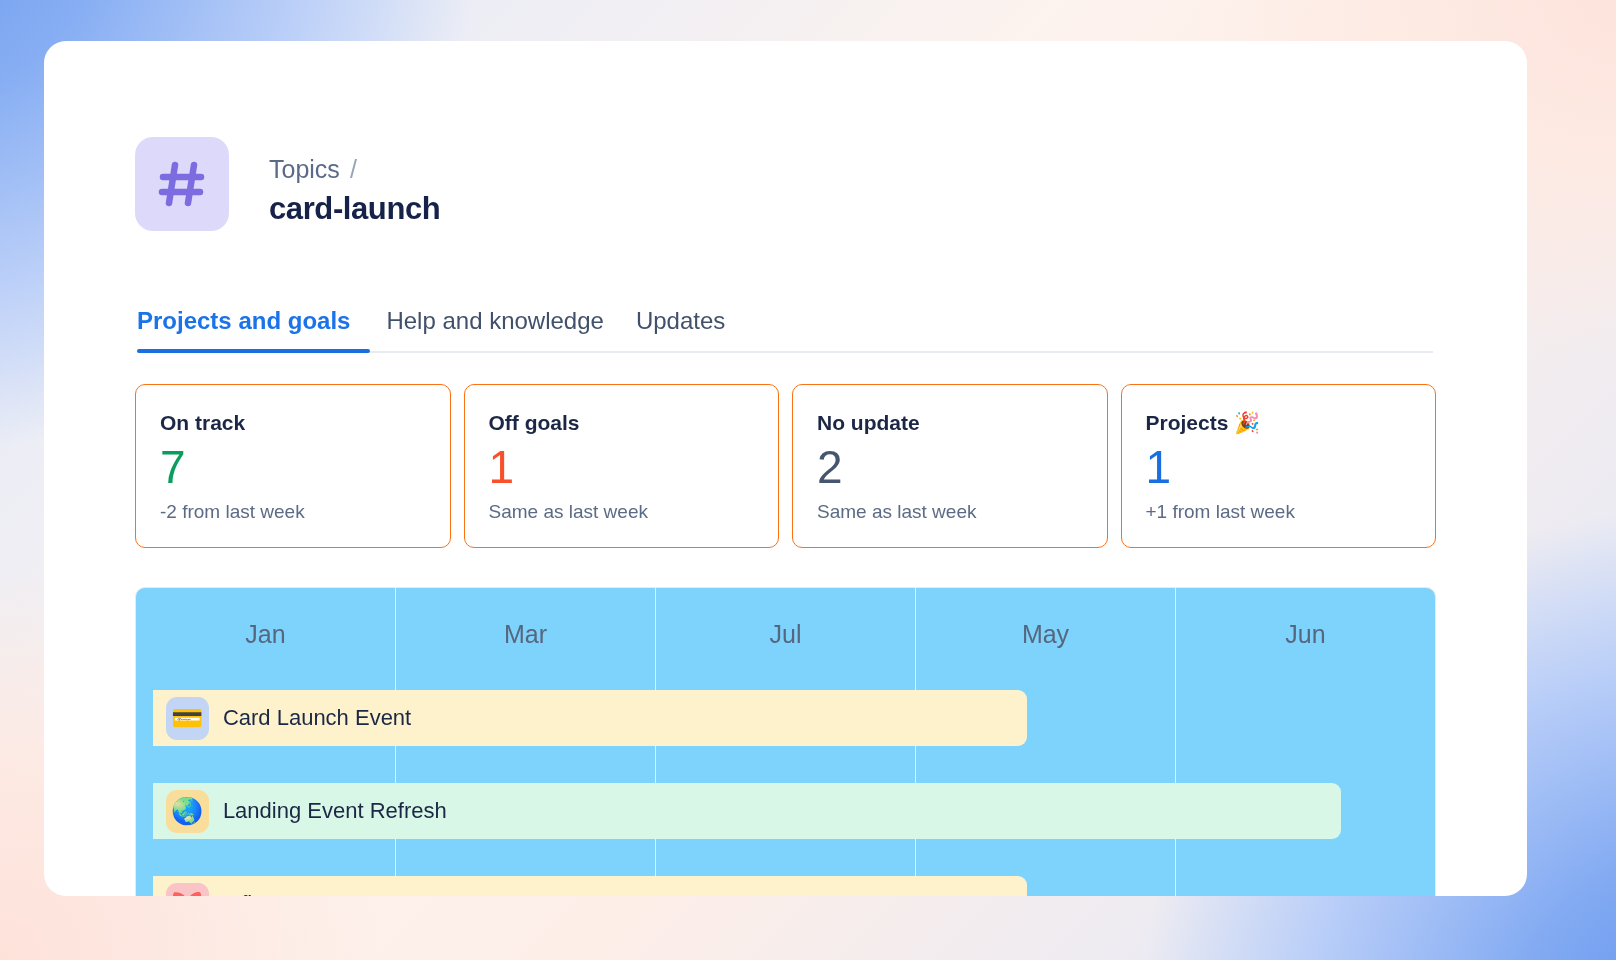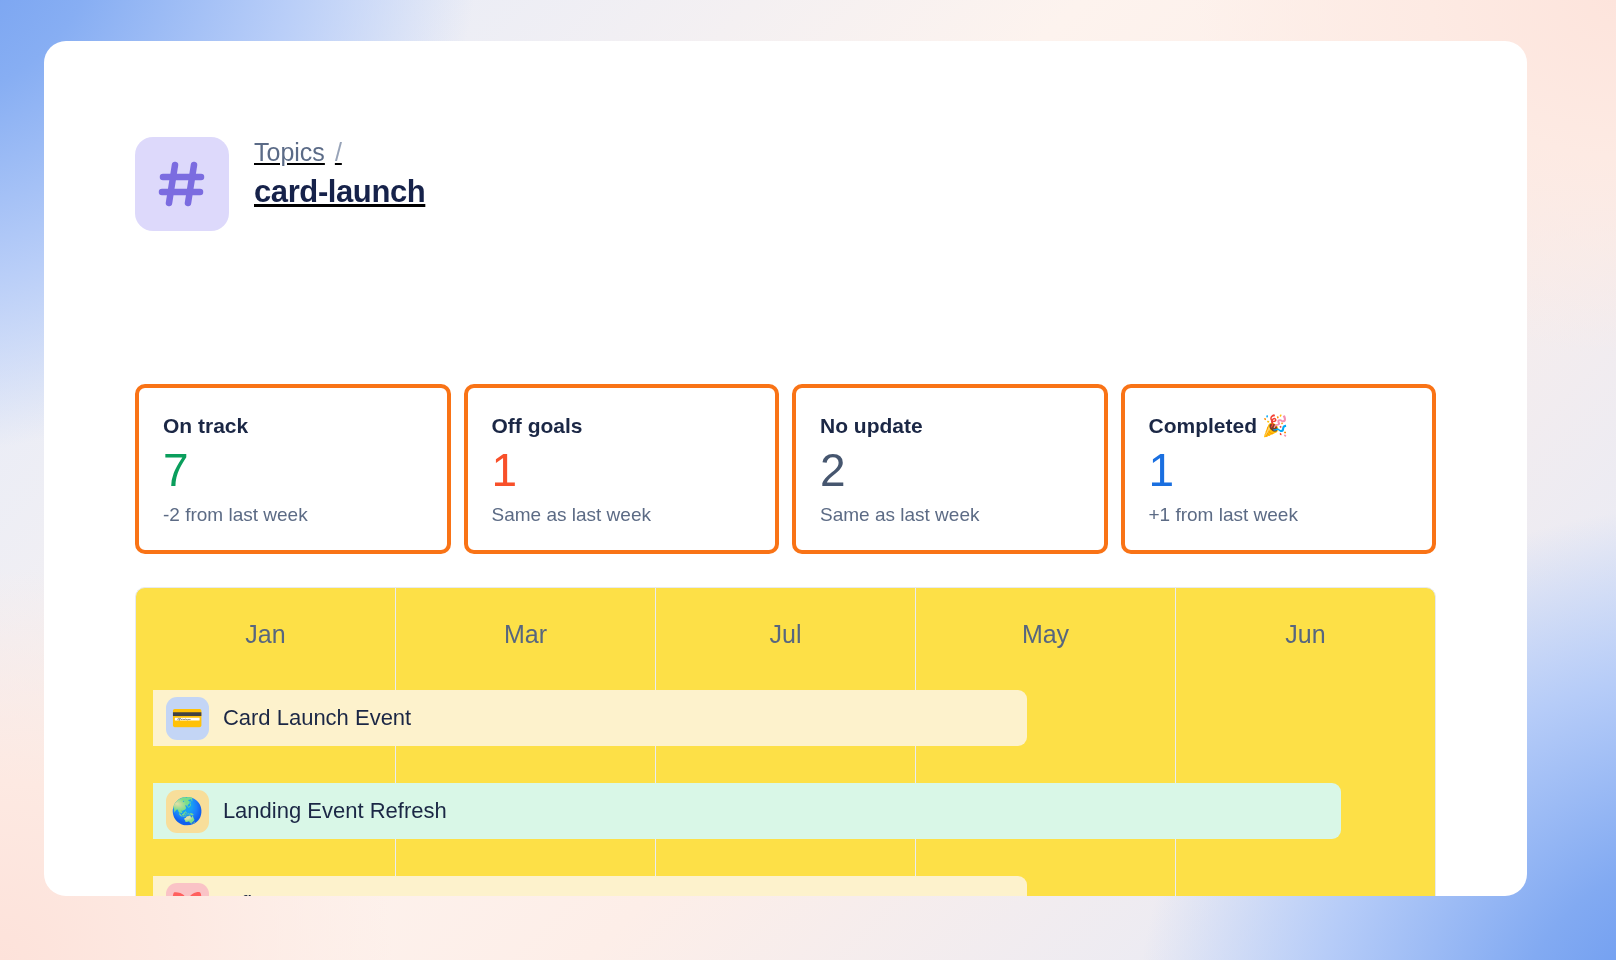--- a/index.html
+++ b/index.html
@@ -35,26 +35,25 @@
 
   .card-inner {
     padding: 0;
     position: relative;
     height: 100%;
   }
 
   
   #topic-header {
     display: flex;
-    align-items: flex-start;
-    gap: 25px;
+    align-items: flex-end;
+    gap: 40px;
     position: absolute;
     left: 91px;
     top: 96px;
-    text-decoration: underline;
   }
 
   #topic-avatar {
     width: 94px;
     height: 94px;
     border-radius: 18px;
     background: #ddd9fb;
     display: flex;
     align-items: center;
     justify-content: center;
@@ -123,21 +122,21 @@
     position: absolute;
     left: 91px;
     top: 343px;
     width: 1301px;
     display: flex;
     gap: 13px;
   }
   .stat-card {
     flex: 1 1 0;
     background: #ffffff;
-    border: 4px solid #f97316;
+    border: 1px solid #f97316;
     border-radius: 10px;
     padding: 26px 24px 24px 24px;
     min-height: 163px;
   }
   .stat-label {
     font-size: 21px;
     font-weight: 700;
     color: #1b2745;
     white-space: nowrap;
   }
@@ -157,21 +156,21 @@
 
   
   #timeline {
     position: absolute;
     left: 91px;
     top: 546px;
     width: 1301px;
     height: 320px;
     border: 1px solid #e7eaf0;
     border-radius: 10px;
-    background: #fde047;
+    background: #7dd3fc;
     overflow: hidden;
   }
   #timeline-grid {
     position: absolute;
     inset: 0;
     display: flex;
   }
   .month-col {
     flex: 1 1 0;
     border-right: 1px solid #e9ecf1;
@@ -246,20 +245,25 @@
       </div>
       <div class="header-text">
         <div id="breadcrumb">
           <span>Topics</span>
           <span class="sep">/</span>
         </div>
         <div id="page-title">card-launch</div>
       </div>
     </div>
 
+    <div id="tabs">
+      <div class="tab active">Projects and goals</div>
+      <div class="tab">Help and knowledge</div>
+      <div class="tab">Updates</div>
+    </div>
 
     <div id="stats-row">
 
       <div class="stat-card">
         <div class="stat-label">On track</div>
         <div class="stat-value" id="sv0" style="color: rgb(10, 158, 92);">7</div>
         <div class="stat-delta">-2 from last week</div>
       </div>
 
 
@@ -269,21 +273,21 @@
         <div class="stat-delta">Same as last week</div>
       </div>
 
       <div class="stat-card">
         <div class="stat-label">No update</div>
         <div class="stat-value" id="sv3" style="color: rgb(70, 86, 111);">2</div>
         <div class="stat-delta">Same as last week</div>
       </div>
 
       <div class="stat-card">
-        <div class="stat-label">Completed 🎉</div>
+        <div class="stat-label">Projects 🎉</div>
         <div class="stat-value" id="sv4" style="color: rgb(26, 111, 224);">1</div>
         <div class="stat-delta">+1 from last week</div>
       </div>
 
     </div>
 
     <div id="timeline">
 
       <div id="timeline-grid">
         <div class="month-col">

